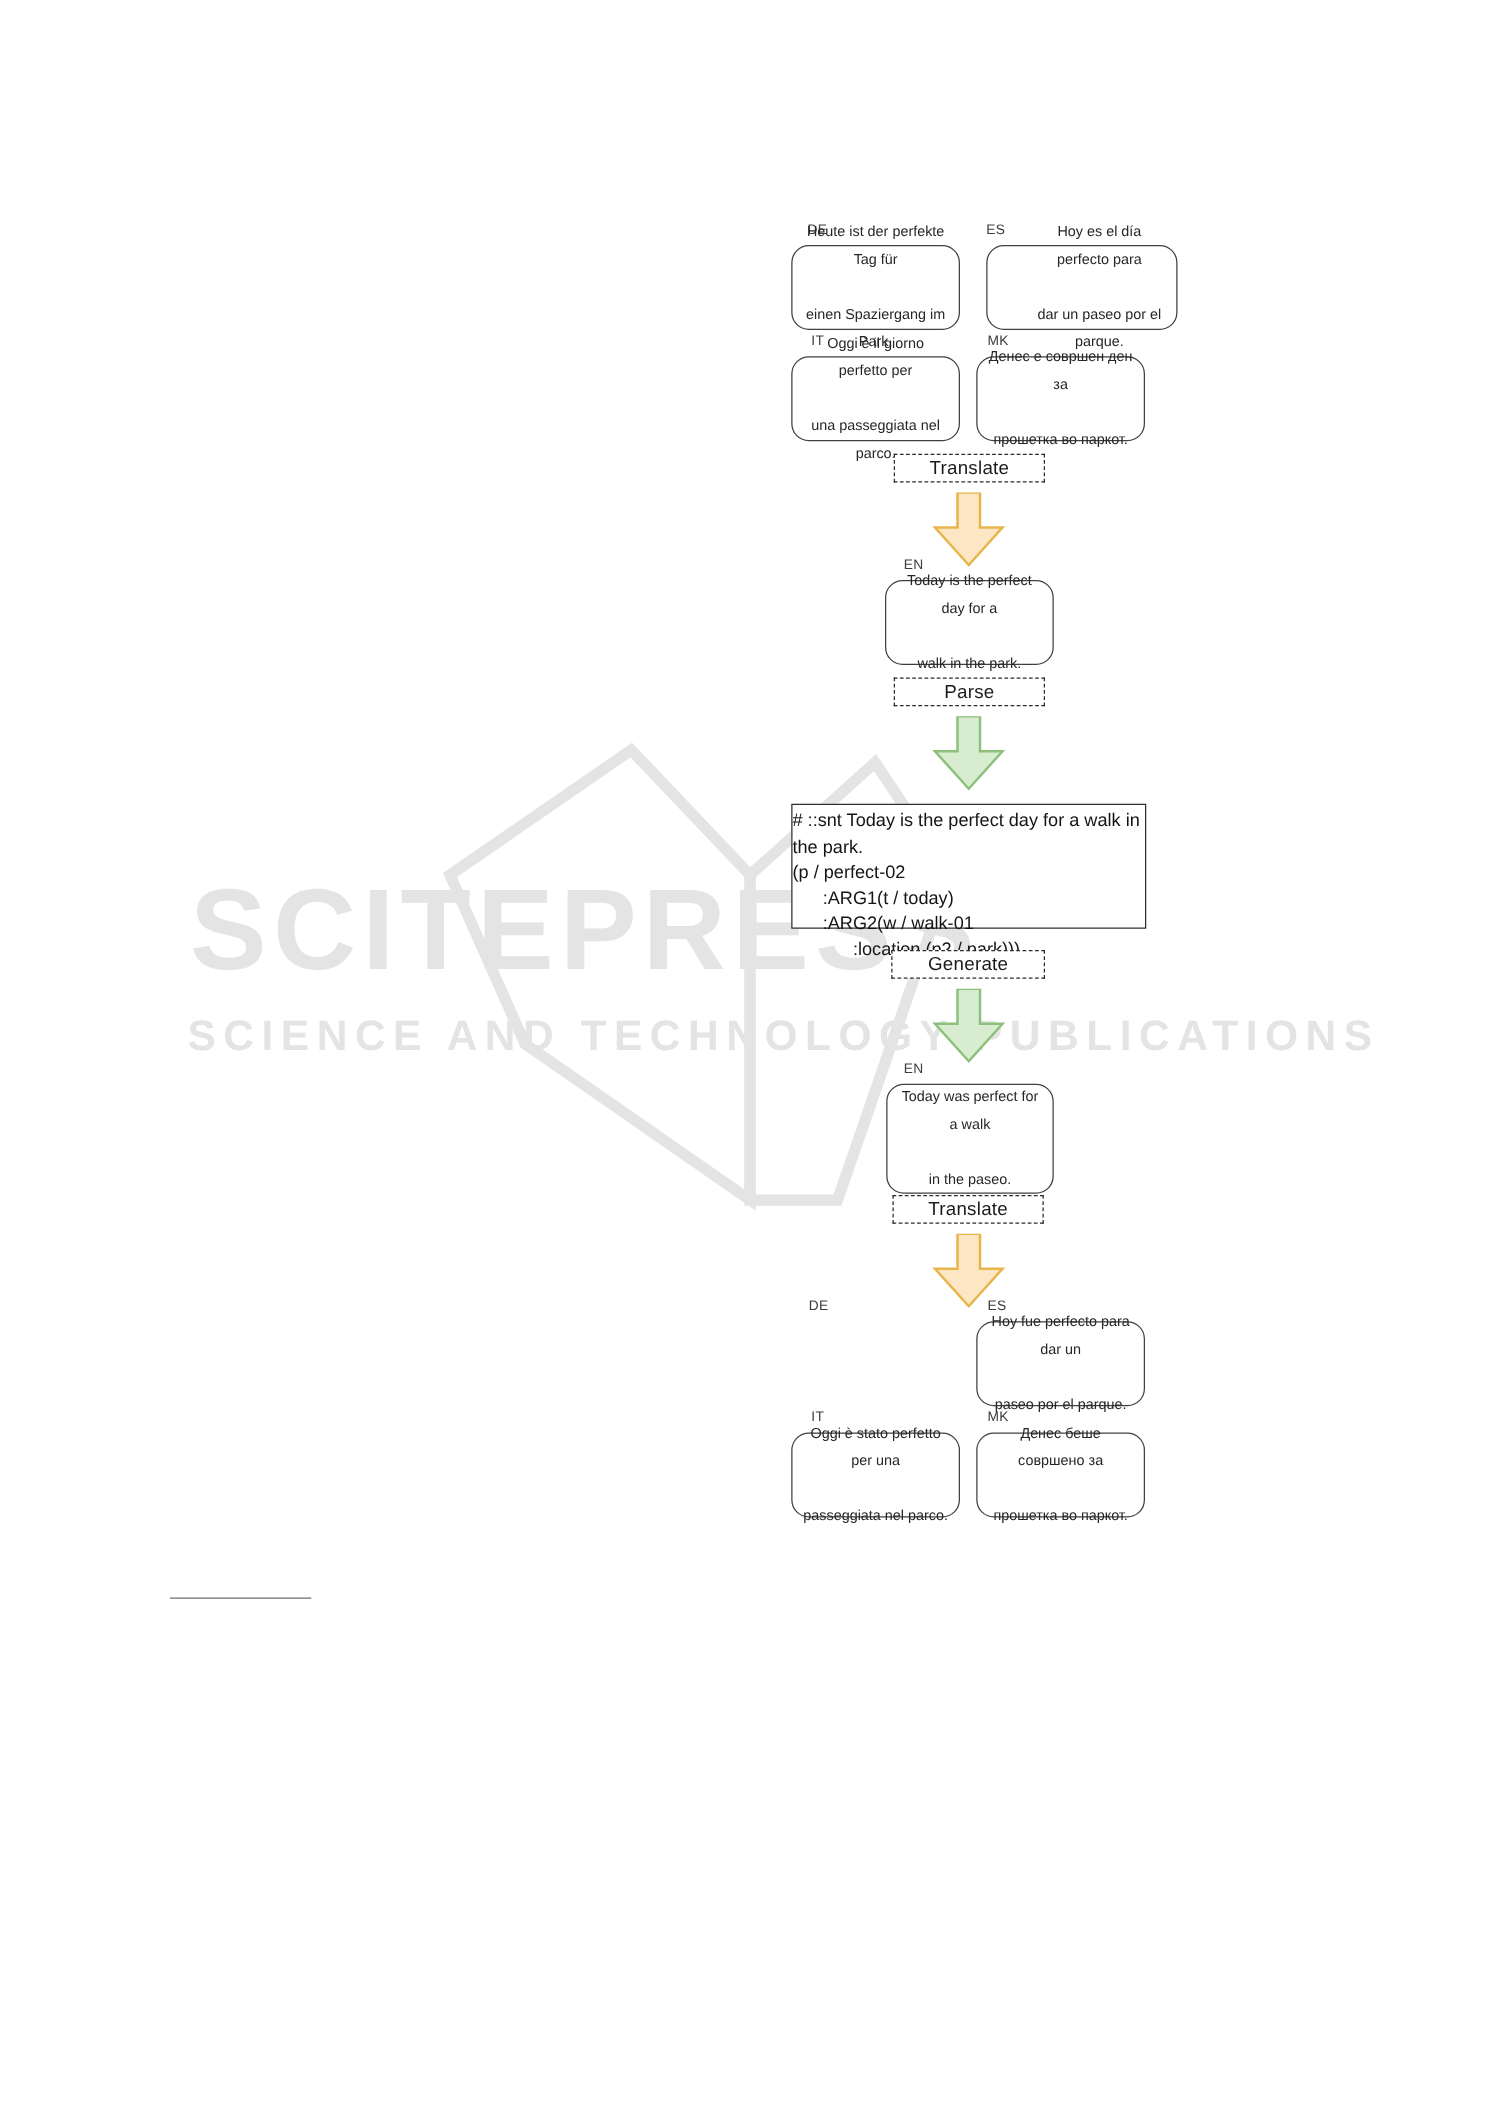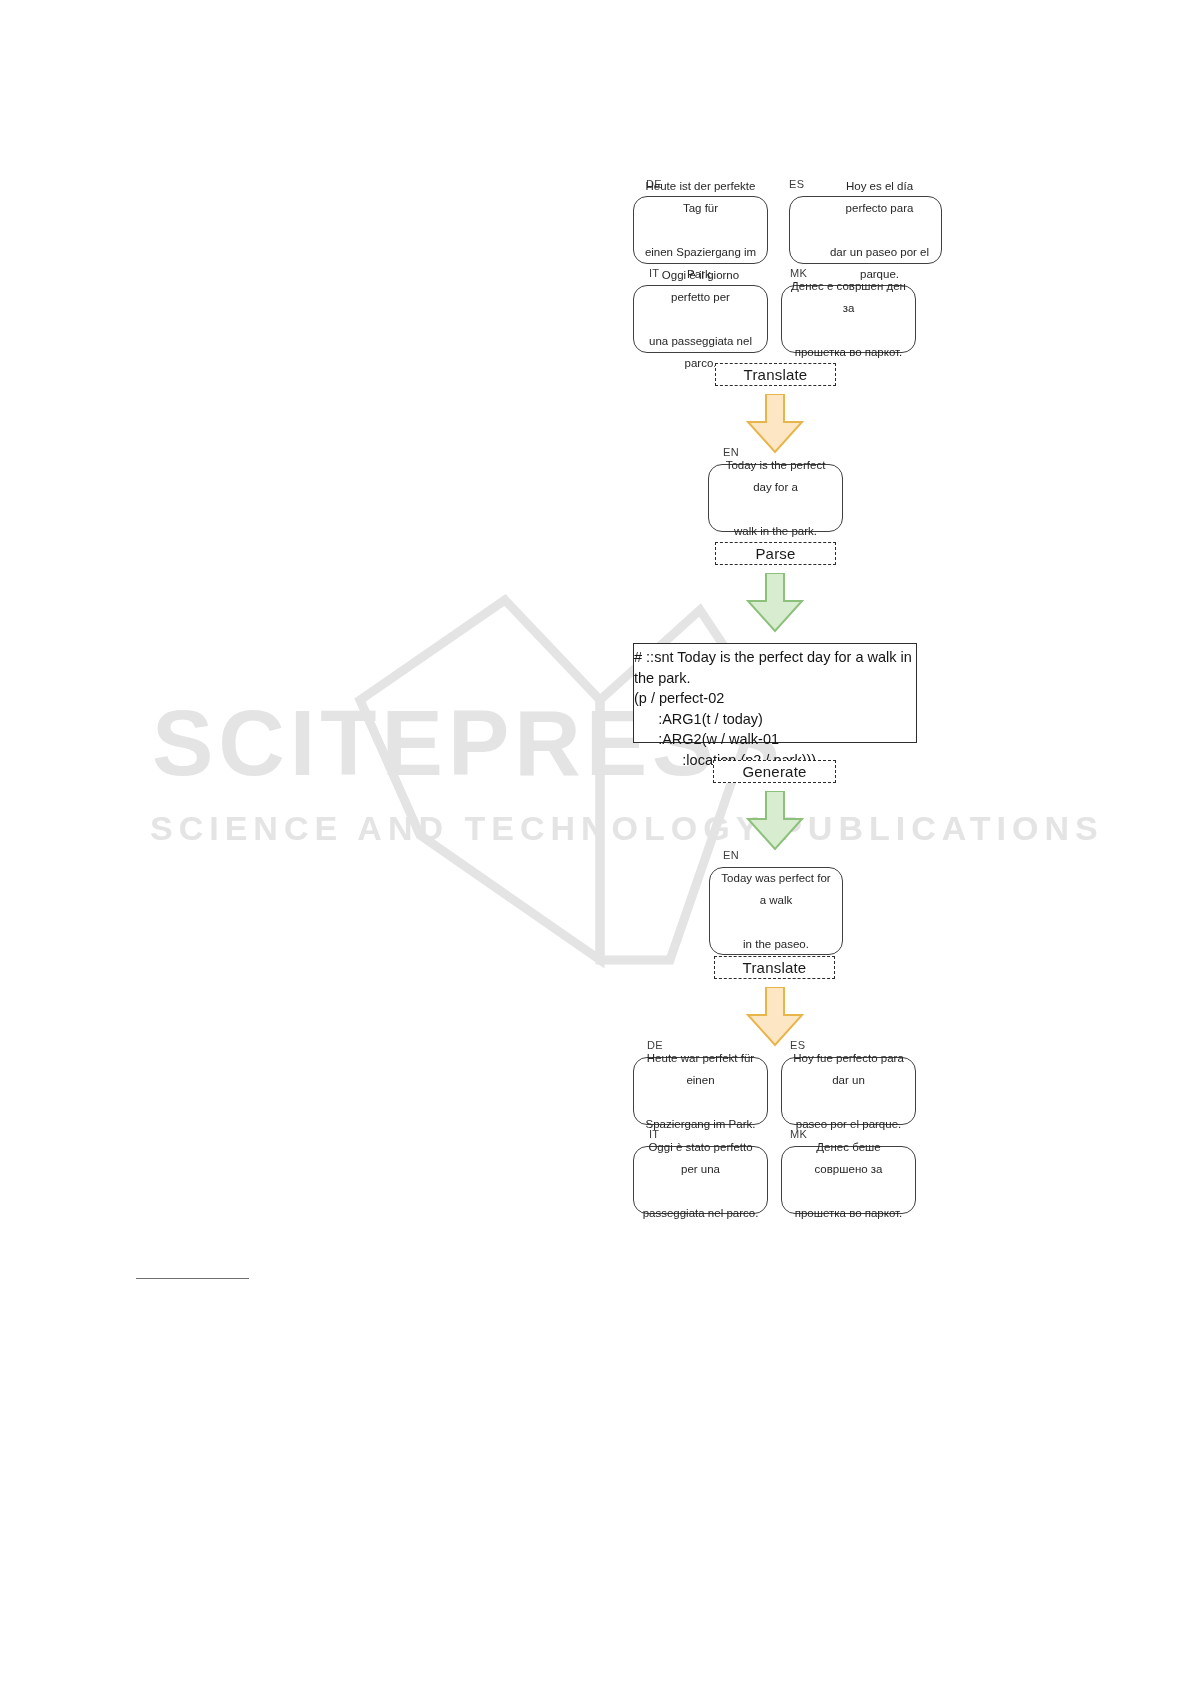--- a/index.html
+++ b/index.html
@@ -205,26 +205,20 @@
 
   <div class="step-box" style="left:714px; top:956px; width:121px; height:23px;">
     <span>Translate</span>
   </div>
 
   <svg class="arrow" style="left:744px; top:987px;" width="62" height="60" viewBox="0 0 62 60">
     <polygon points="22,0 40,0 40,28 58,28 31,58 4,28 22,28" fill="#fde6c4" stroke="#e8b54b" stroke-width="2"></polygon>
   </svg>
 
   <div class="lang-label" style="left:647px; top:1039px;">DE</div>
-  <div class="sent-box" style="left:633px; top:1057px; width:135px; height:68px;">
-    <span>
-      <span>Heute war perfekt für einen</span><br>
-      <span>Spaziergang im Park.</span>
-    </span>
-  </div>
 
   <div class="lang-label" style="left:790px; top:1039px;">ES</div>
   <div class="sent-box" style="left:781px; top:1057px; width:135px; height:68px;">
     <span>
       <span>Hoy fue perfecto para dar un</span><br>
       <span>paseo por el parque.</span>
     </span>
   </div>
 
   <div class="lang-label" style="left:649px; top:1128px;">IT</div>

